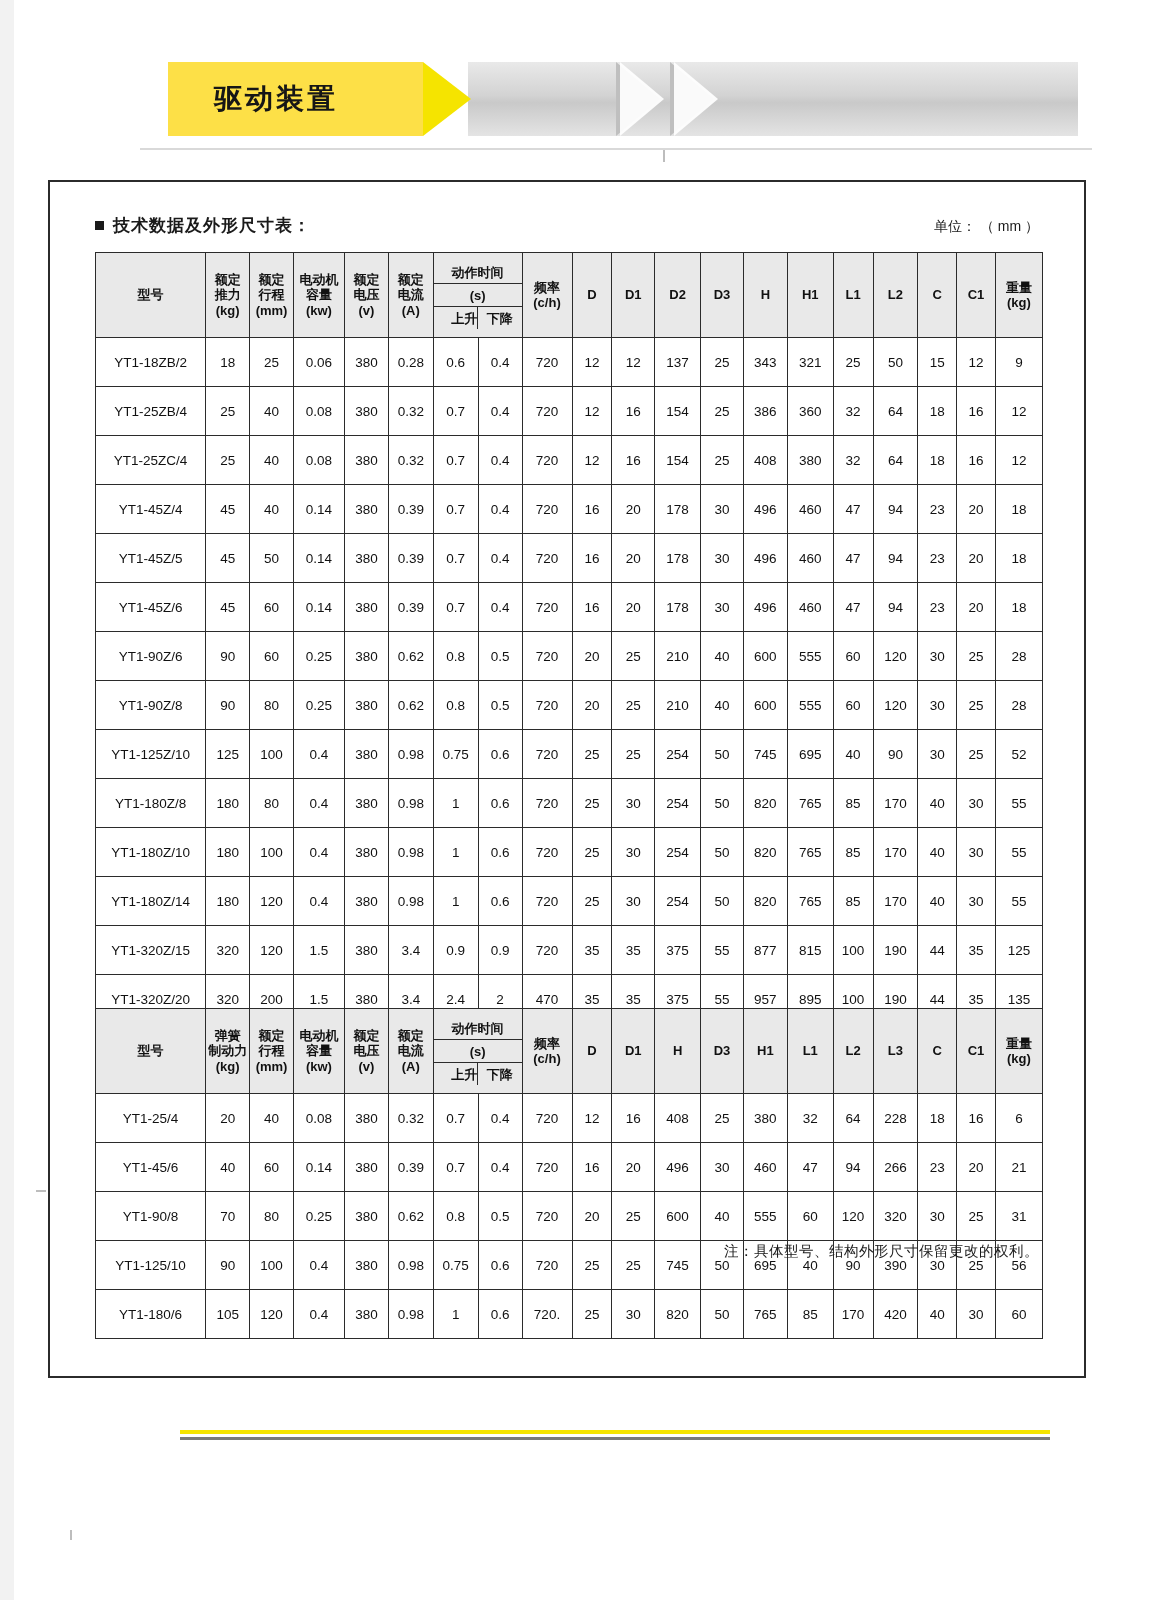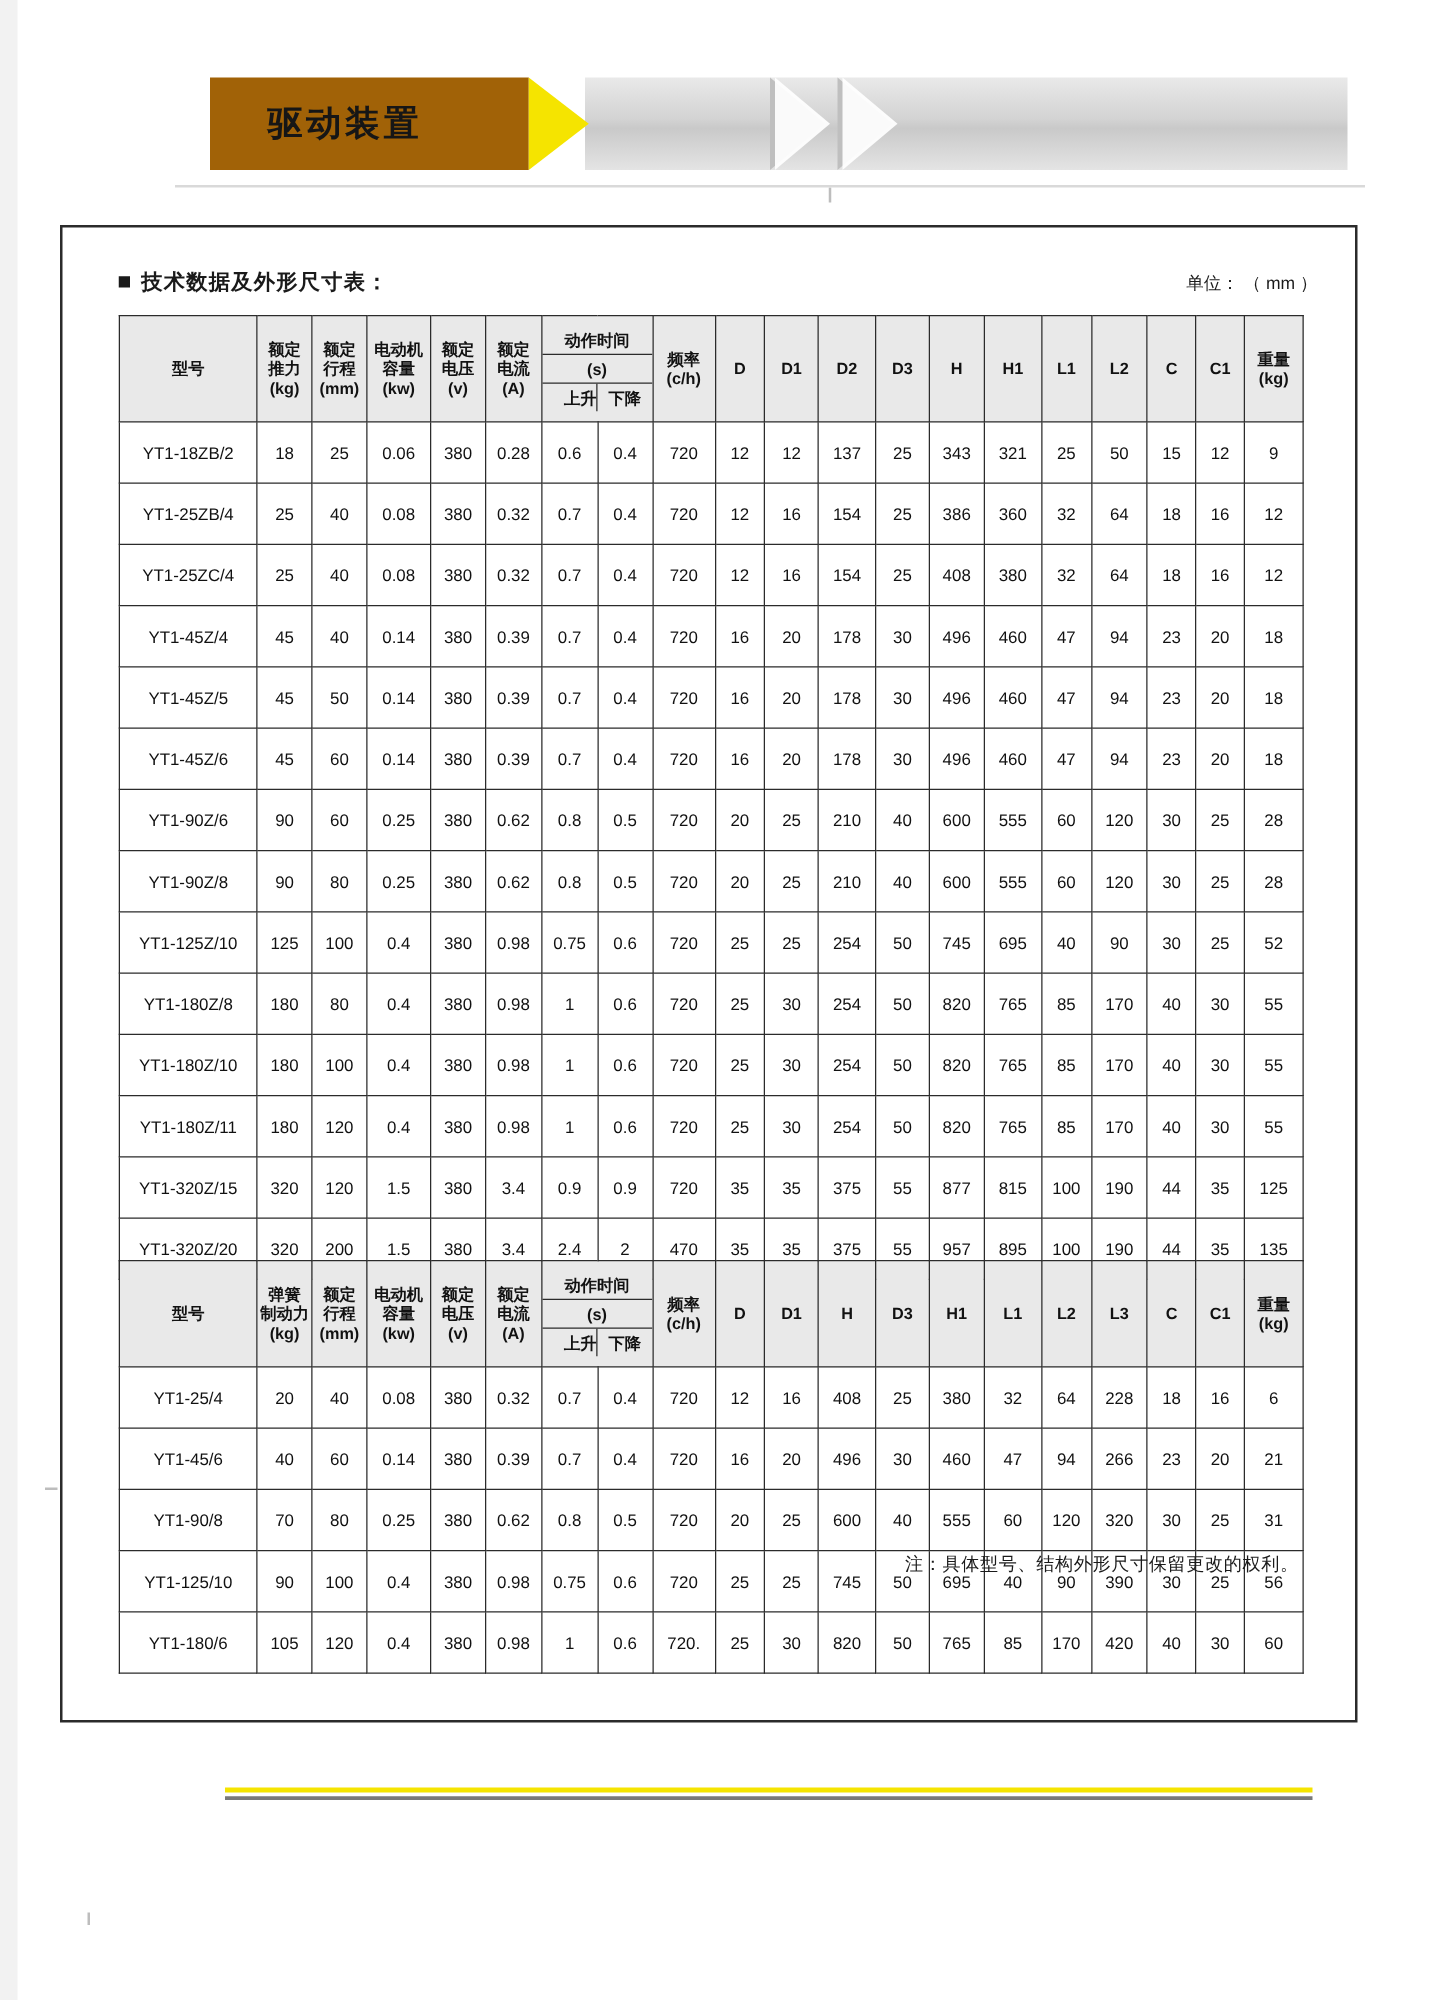--- a/index.html
+++ b/index.html
@@ -23,21 +23,21 @@
     top: 62px;
     width: 910px;
     height: 74px;
   }
   .header-yellow {
     position: absolute;
     left: 0;
     top: 0;
     width: 255px;
     height: 74px;
-    background: #a16207;
+    background: #fde047;
     display: flex;
     align-items: center;
     padding-left: 46px;
     box-sizing: border-box;
   }
   .header-yellow-arrow {
     position: absolute;
     left: 255px;
     top: 0;
     width: 0;
@@ -117,21 +117,21 @@
   .bullet {
     display: inline-block;
     width: 9px;
     height: 9px;
     background: #1a1a1a;
     margin-right: 9px;
     vertical-align: 1px;
   }
   .unit-note {
     position: absolute;
-    right: 30px;
+    right: 45px;
     top: 36px;
     font-size: 14px;
     text-align: right;
   }
 
   
   table.spec {
     position: absolute;
     border-collapse: collapse;
     table-layout: fixed;
@@ -562,21 +562,21 @@
         <td>50</td>
         <td>820</td>
         <td>765</td>
         <td>85</td>
         <td>170</td>
         <td>40</td>
         <td>30</td>
         <td>55</td>
       </tr>
       <tr>
-        <td class="model-col">YT1-180Z/11</td>
+        <td class="model-col">YT1-180Z/14</td>
         <td>180</td>
         <td>120</td>
         <td>0.4</td>
         <td>380</td>
         <td>0.98</td>
         <td>1</td>
         <td>0.6</td>
         <td>720</td>
         <td>25</td>
         <td>30</td>

